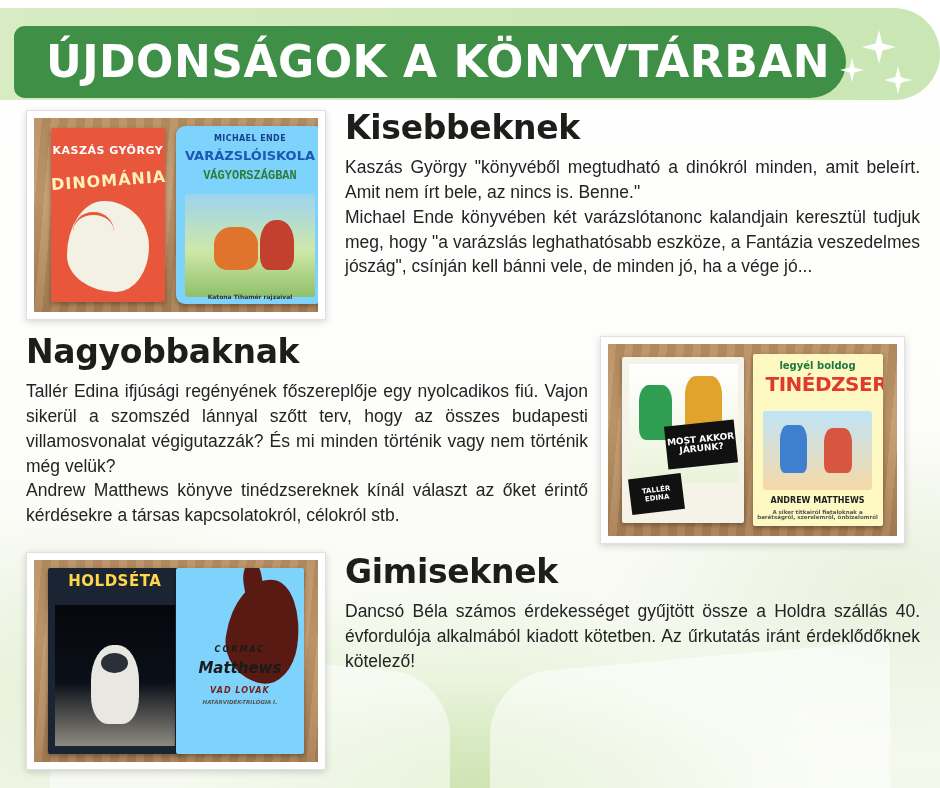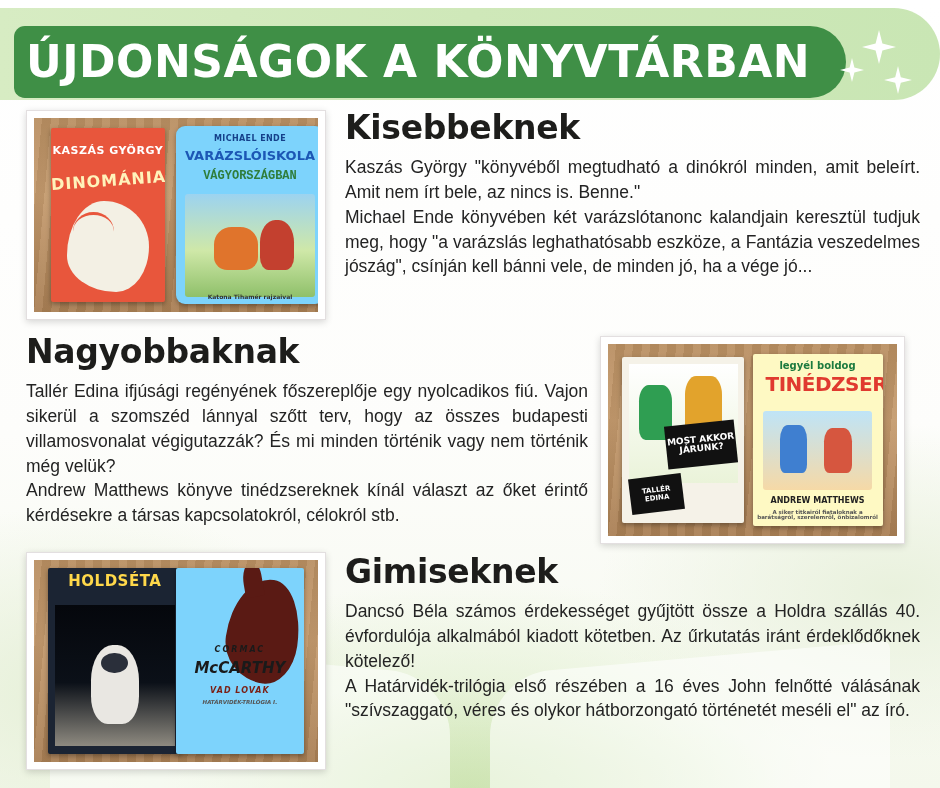--- a/index.html
+++ b/index.html
@@ -62,21 +62,21 @@
   .title-pill {
     position: absolute;
     left: 14px;
     top: 18px;
     width: 832px;
     height: 72px;
     background: #3f8f46;
     border-radius: 12px 40px 40px 12px;
     display: flex;
     align-items: center;
-    padding-left: 12px;
+    padding-left: 32px;
     box-sizing: border-box;
   }
   .title-pill h1 {
     margin: 0;
     color: #ffffff;
     font-size: 44px;
     line-height: 1;
     letter-spacing: 0.5px;
     font-weight: 700;
     font-family: "DejaVu Sans", sans-serif;
@@ -392,28 +392,27 @@
       <div class="desk"></div>
       <div class="book p3a">
         <div class="bk-txt t1">HOLDSÉTA</div>
         <div class="moonpic">
           <div class="astro"></div>
         </div>
       </div>
       <div class="book p3b">
         <div class="horse"></div>
         <div class="bk-txt t1">CORMAC</div>
-        <div class="bk-txt t2">McCARTHY</div>
+        <div class="bk-txt t2">Matthews</div>
         <div class="bk-txt t3">VAD LOVAK</div>
         <div class="bk-txt t4">HATÁRVIDÉK-TRILÓGIA I.</div>
       </div>
     </div>
   </div>
 
   <div class="block3">
     <h2 class="section-title">Gimiseknek</h2>
     <div class="section-body">
       <p>Dancsó Béla számos érdekességet gyűjtött össze a Holdra szállás 40. évfordulója alkalmából kiadott kötetben. Az űrkutatás iránt érdeklődőknek kötelező!</p>
-      <p>A Határvidék-trilógia első részében a 16 éves John felnőtté válásának "szívszaggató, véres és olykor hátborzongató történetét meséli el" az író.</p>
     </div>
   </div>
 
 </div>
 
 </body></html>

